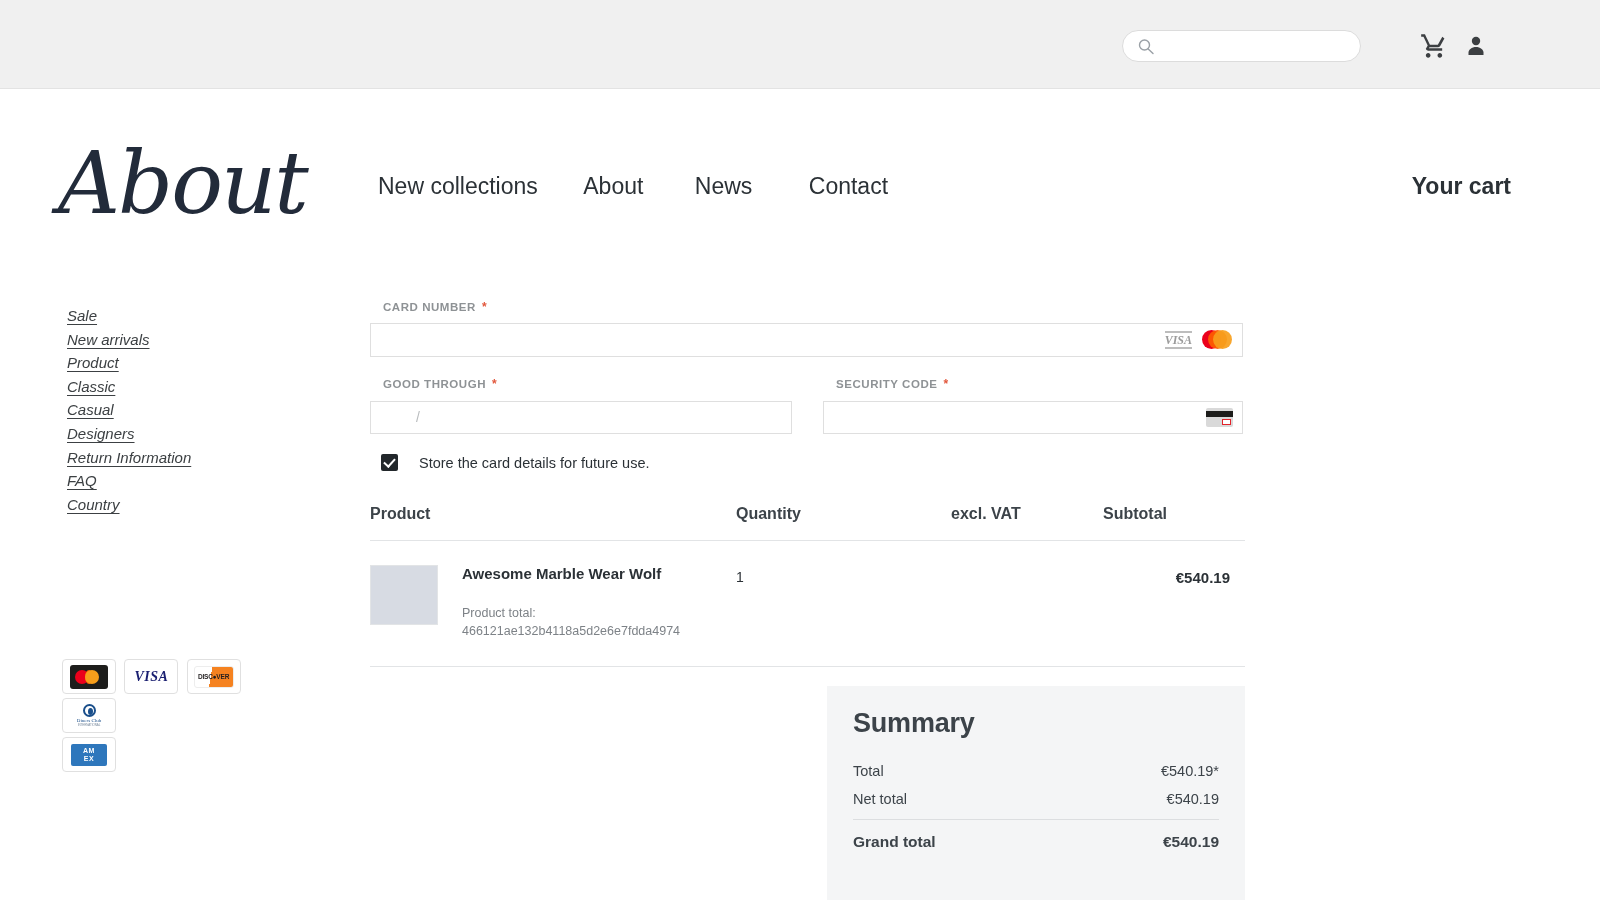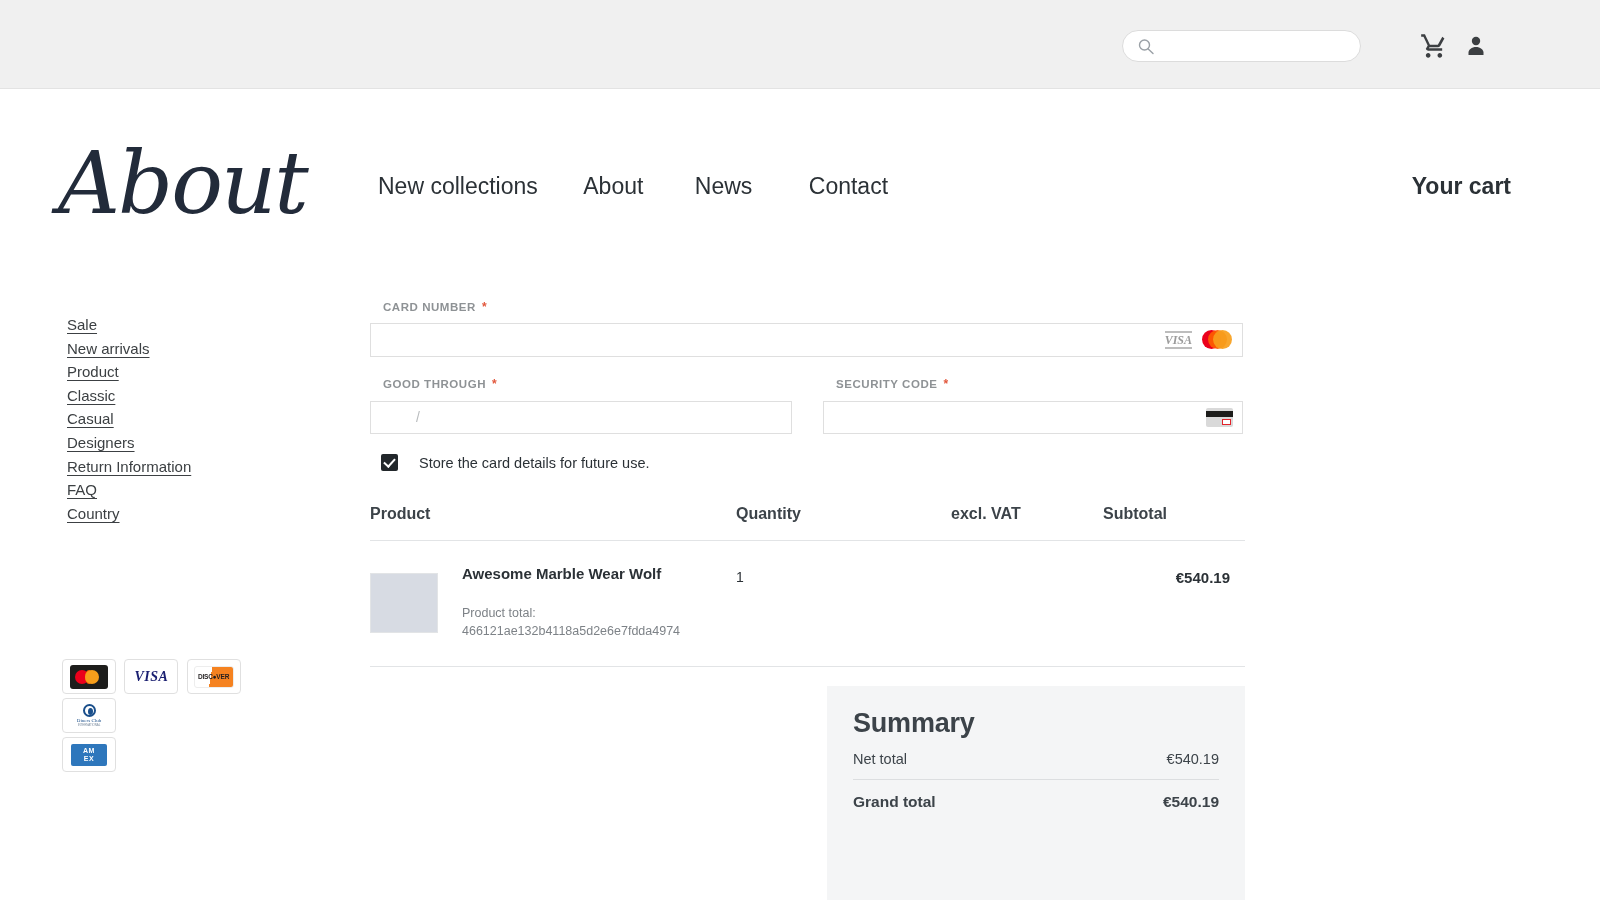--- a/index.html
+++ b/index.html
@@ -74,21 +74,21 @@
   .your-cart {
     position: absolute;
     right: 89px; top: 173px;
     font-size: 23px;
     font-weight: bold;
     color: #2b3136;
     white-space: nowrap;
   }
 
   
-  .sidebar { position: absolute; left: 67px; top: 313px; width: 220px; }
+  .sidebar { position: absolute; left: 67px; top: 304px; width: 220px; font-style: italic; }
   .sidebar a {
     display: block;
     font-size: 15px;
     line-height: 23.6px;
     color: #3c4043;
     text-decoration: underline;
     text-underline-offset: 3px;
     white-space: nowrap;
   }
   .sizes-block { margin-top: 25px; }
@@ -334,39 +334,43 @@
 
 <div class="tbl">
   <div class="tbl-head">
     <div class="c-prod">Product</div>
     <div class="c-qty">Quantity</div>
     <div class="c-vat">excl. VAT</div>
     <div class="c-sub">Subtotal</div>
   </div>
 
   <div class="tbl-row">
-    <div class="c-prod" style="display:flex;align-items:center;">
+    <div class="c-prod" style="display:flex;">
       <div class="thumb"></div>
       <div class="prod-info">
         <div class="prod-name">Awesome Marble Wear Wolf</div>
         <div class="prod-num-lbl">Product total:</div>
         <div class="prod-num-val">466121ae132b4118a5d2e6e7fdda4974</div>
       </div>
     </div>
     <div class="c-qty qty-val">1</div>
     <div class="c-vat qty-val"></div>
     <div class="c-sub">
       <div class="sub-val">€540.19</div>
     </div>
   </div>
 </div>
 
 <div class="summary">
   <h2>Summary</h2>
 
+  <div class="sum-row first">
+    <span>Total</span>
+    <span>€540.19*</span>
+  </div>
   <div class="sum-row">
     <span>Net total</span>
     <span>€540.19</span>
   </div>
 
   <div class="sum-sep"></div>
 
   <div class="sum-row grand">
     <span>Grand total</span>
     <span>€540.19</span>

